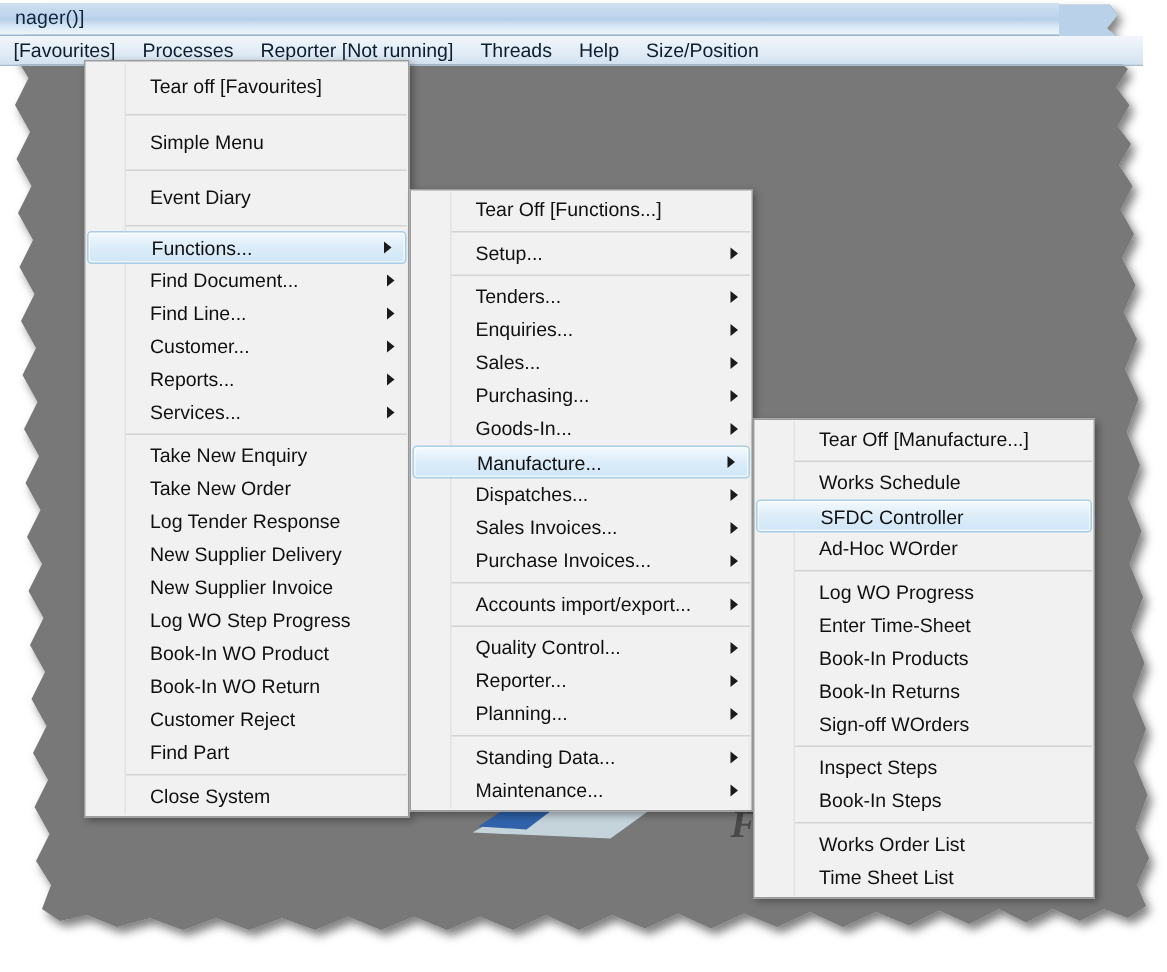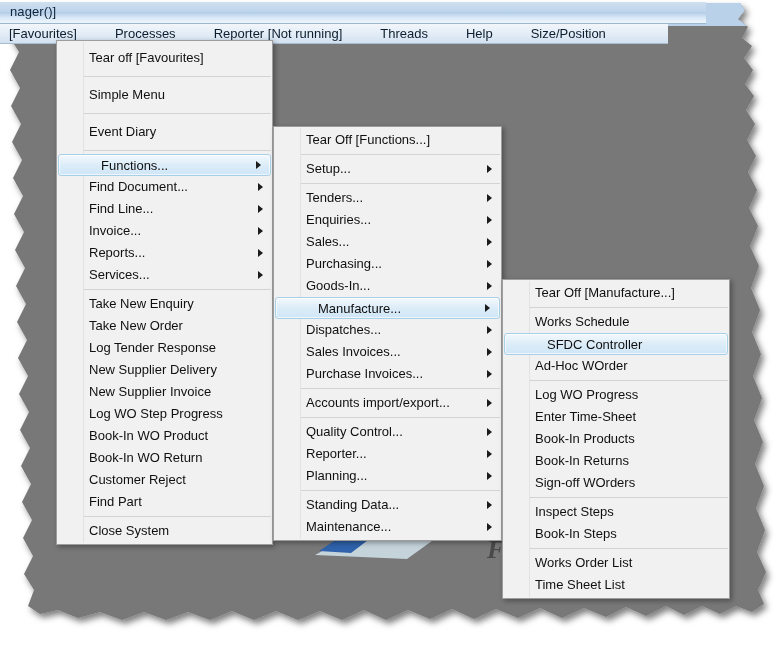--- a/index.html
+++ b/index.html
@@ -45,29 +45,28 @@
     color: #10243a;
     white-space: nowrap;
     letter-spacing: 0.1px;
   }
 
   
   .menubar {
     position: absolute;
     left: 0px;
     top: 24px;
-    width: 668px;
+    width: 762px;
     height: 20px;
     background: linear-gradient(to bottom, #f2f6fb 0%, #e2ecf6 55%, #d2e1f0 100%);
     border-bottom: 1px solid #a9bdd0;
     box-sizing: border-box;
     display: flex;
     align-items: center;
     padding-left: 9px;
-    gap: 20px;
   }
   .menubar-item {
     font-size: 13px;
     color: #0b1d2e;
     padding: 0 9px 0 0;
     margin-right: 9px;
     white-space: nowrap;
     cursor: default;
   }
   .menubar-item:last-child { margin-right: 0; }
@@ -110,20 +109,21 @@
 
   .mi {
     position: relative;
     height: 22px;
     line-height: 22px;
     padding-left: 32px;
     padding-right: 26px;
     white-space: nowrap;
     cursor: default;
     box-sizing: border-box;
+    margin-left: 11px;
   }
   .mi.tall { height: 30px; line-height: 30px; }
   .mi .arrow {
     position: absolute;
     right: 9px;
     top: 50%;
     margin-top: -4px;
     width: 0; height: 0;
     border-left: 5px solid #1b1b1b;
     border-top: 4px solid transparent;
@@ -211,21 +211,21 @@
     <div class="menu-inner">
         <div class="mi tall"><span>Tear off [Favourites]</span></div>
         <div class="sep"></div>
         <div class="mi tall"><span>Simple Menu</span></div>
         <div class="sep"></div>
         <div class="mi tall"><span>Event Diary</span></div>
         <div class="sep"></div>
         <div class="mi sel"><span>Functions...</span><span class="arrow"></span></div>
         <div class="mi"><span>Find Document...</span><span class="arrow"></span></div>
         <div class="mi"><span>Find Line...</span><span class="arrow"></span></div>
-        <div class="mi"><span>Invoice...</span><span class="arrow"></span></div>
+        <div class="mi"><span>Customer...</span><span class="arrow"></span></div>
         <div class="mi"><span>Reports...</span><span class="arrow"></span></div>
         <div class="mi"><span>Services...</span><span class="arrow"></span></div>
         <div class="sep"></div>
         <div class="mi"><span>Take New Enquiry</span></div>
         <div class="mi"><span>Take New Order</span></div>
         <div class="mi"><span>Log Tender Response</span></div>
         <div class="mi"><span>New Supplier Delivery</span></div>
         <div class="mi"><span>New Supplier Invoice</span></div>
         <div class="mi"><span>Log WO Step Progress</span></div>
         <div class="mi"><span>Book-In WO Product</span></div>

